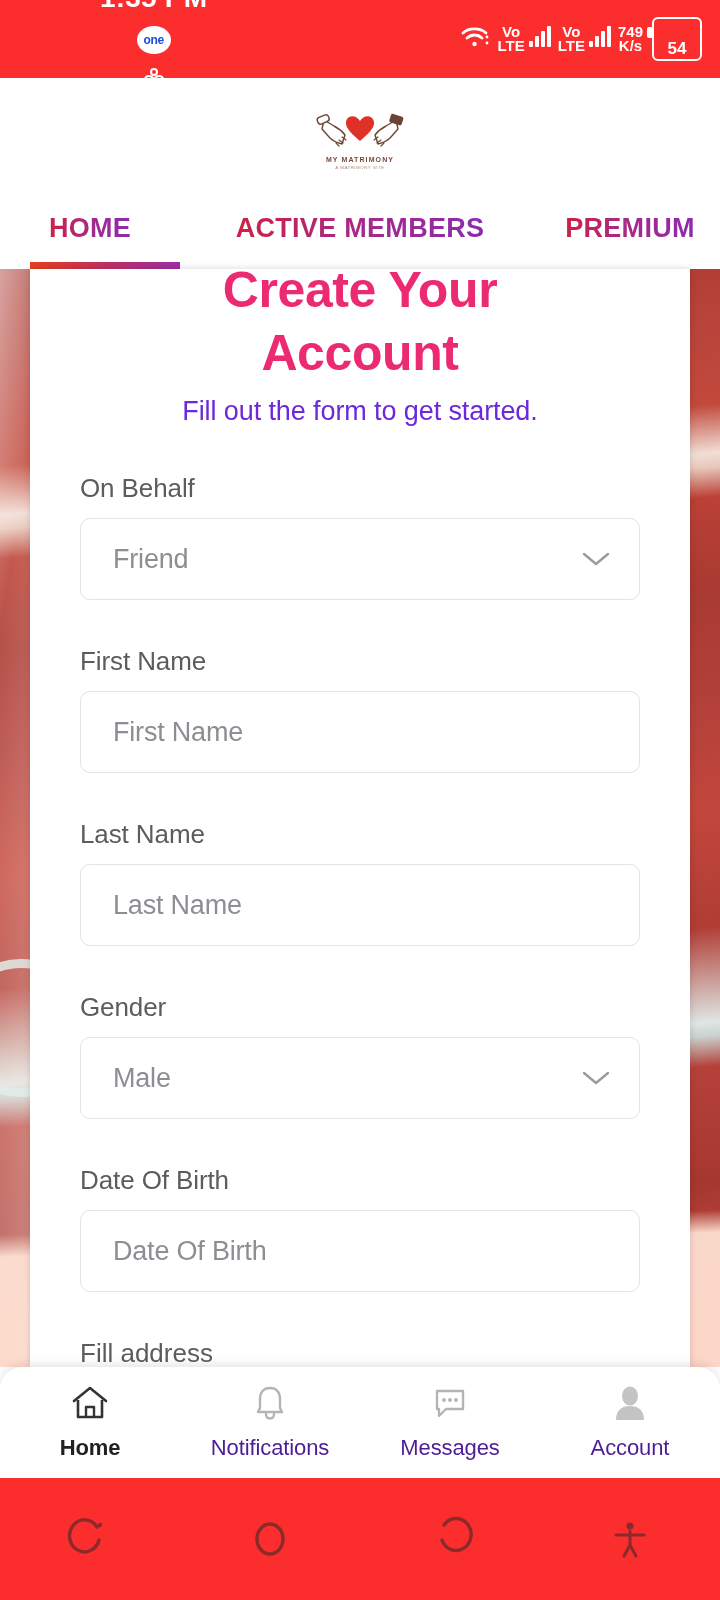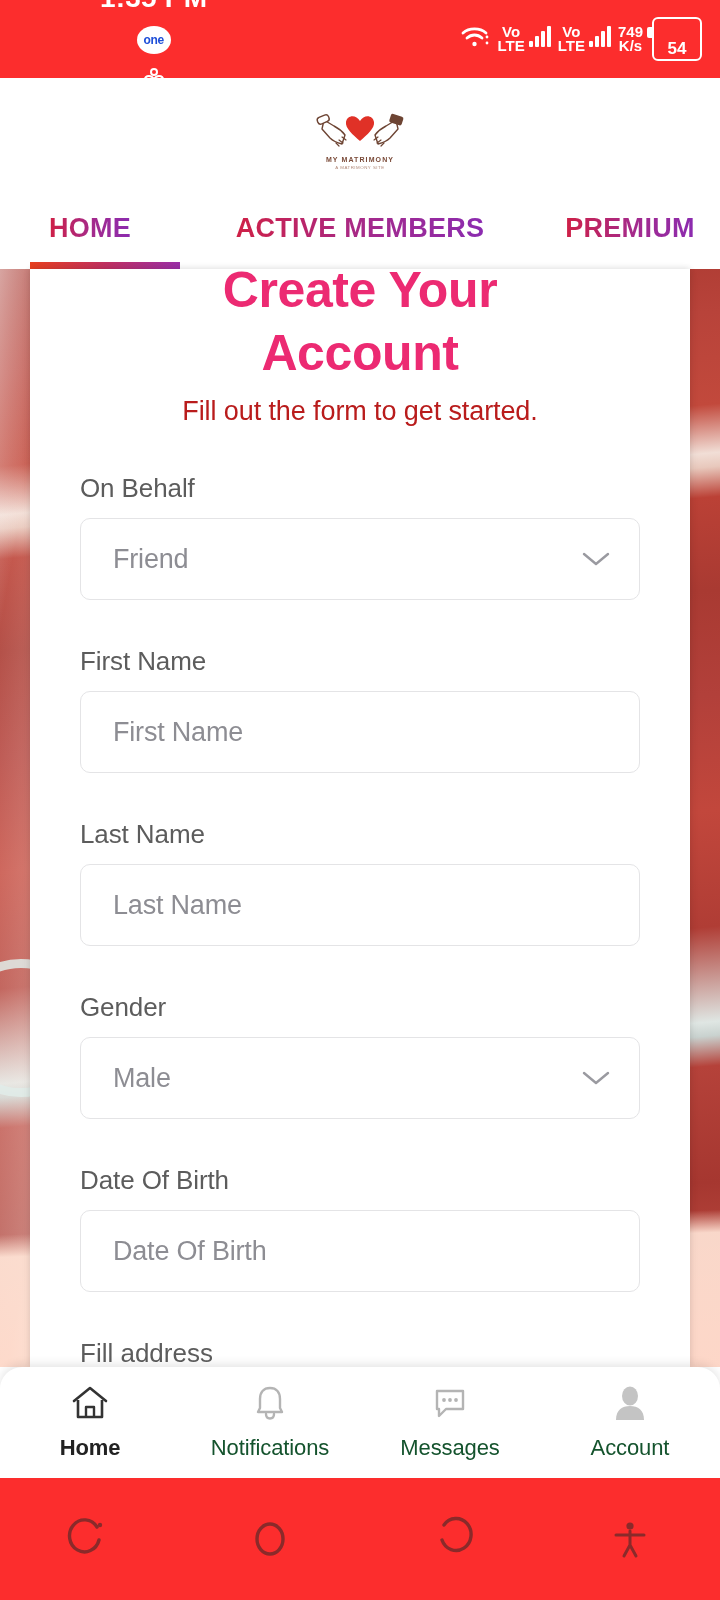--- a/index.html
+++ b/index.html
@@ -231,21 +231,21 @@
     font-weight: bold;
     line-height: 1.25;
     text-align: center;
     color: #ec2a72;
     letter-spacing: -0.4px;
     margin-top: 0;
   }
   .form-sub {
     font-size: 27px;
     text-align: center;
-    color: #b91c1c;
+    color: #6d28d9;
     margin-top: 12px;
     letter-spacing: -0.1px;
   }
   .field { margin-top: 46px; }
   .field-label {
     font-size: 26px;
     color: #5c5c5c;
     letter-spacing: -0.1px;
     margin-bottom: 14px;
   }
@@ -293,21 +293,21 @@
   .nav-item {
     flex: 1;
     text-align: center;
     display: flex;
     flex-direction: column;
     align-items: center;
     gap: 9px;
   }
   .nav-label {
     font-size: 22px;
-    color: #14532d;
+    color: #4c1d95;
     letter-spacing: -0.1px;
   }
   .nav-item.active .nav-label {
     color: #222222;
     font-weight: bold;
   }
 
   
   .system-nav {
     position: absolute;

